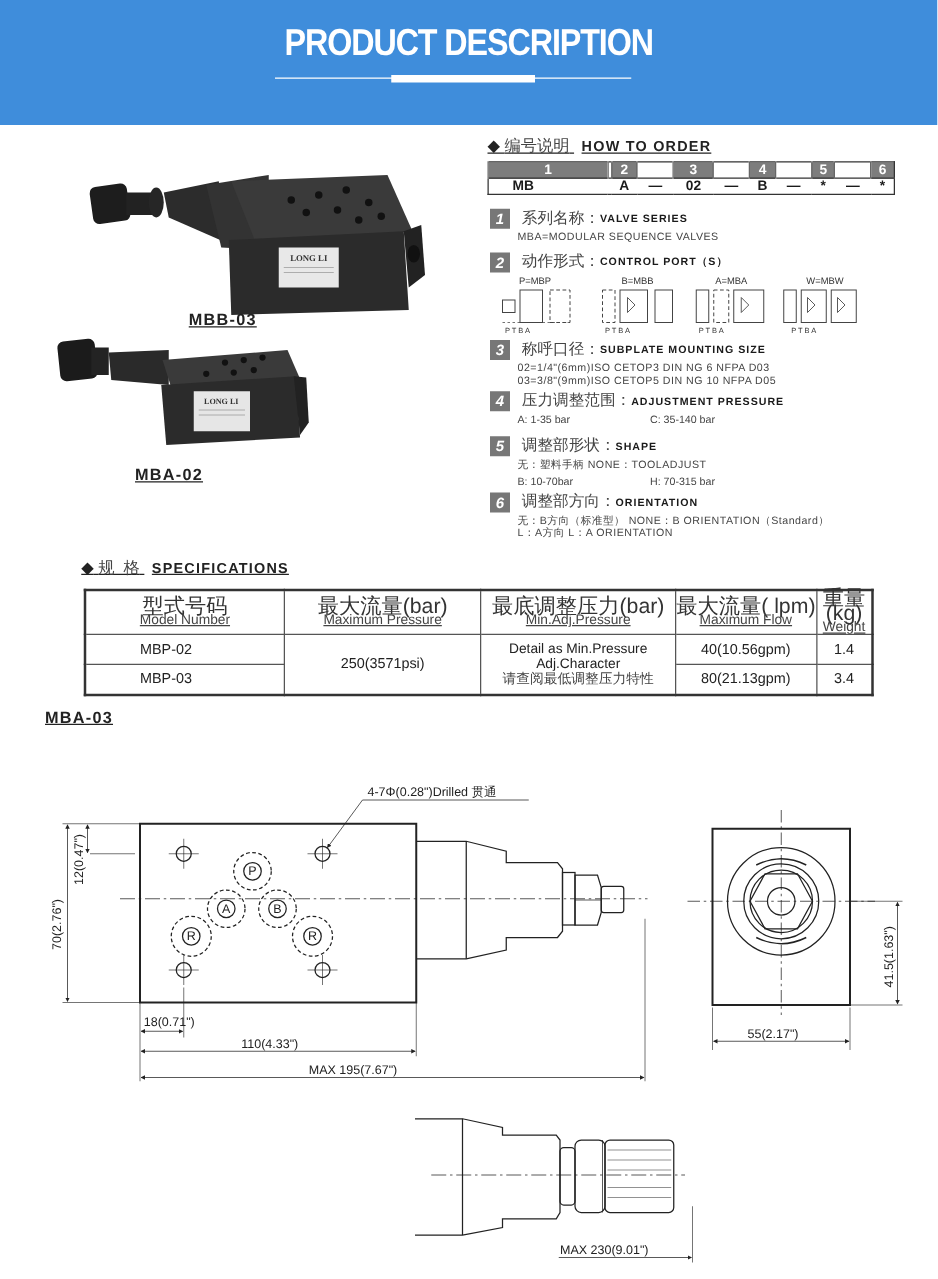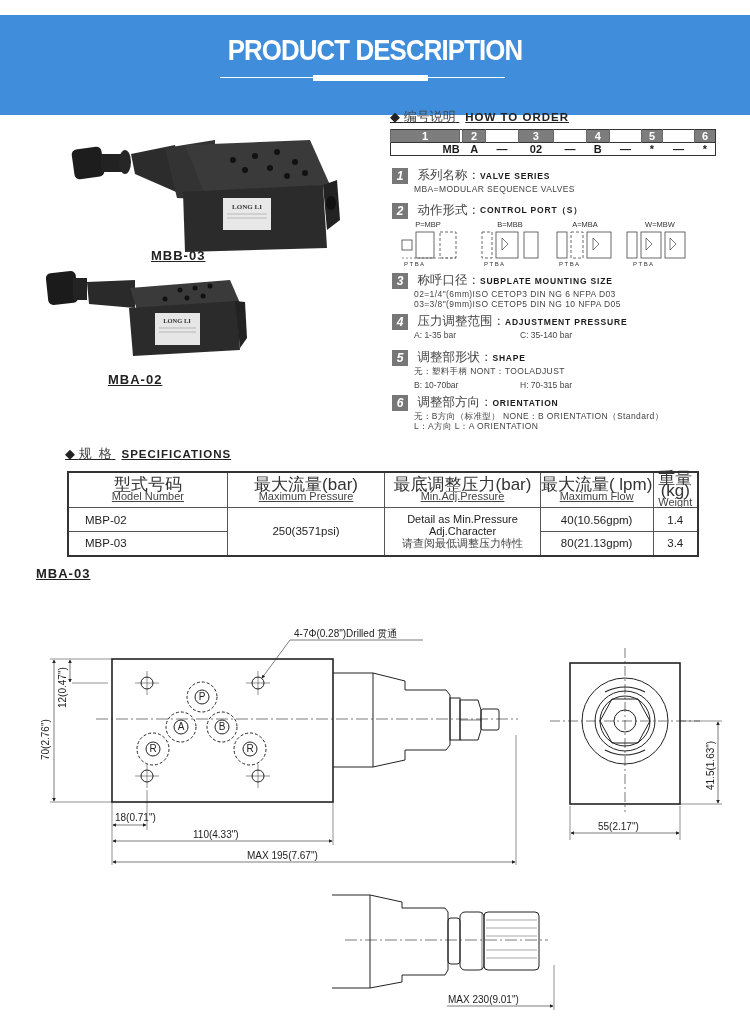--- a/index.html
+++ b/index.html
@@ -1,17 +1,17 @@
 <!DOCTYPE html>
 <html><head>
 <meta charset="utf-8">
 <style>
   * { box-sizing: border-box; margin: 0; padding: 0; }
   body { width: 750px; height: 1023px; background: #ffffff; font-family: "Liberation Sans", "DejaVu Sans", sans-serif; color: #1a1a1a; position: relative; overflow: hidden; }
-  .banner { position: absolute; left: 0; top: 15px; width: 750px; height: 100px; background: #3f8ddb; padding-left: 19px; }
+  .banner { position: absolute; left: 0; top: 0; width: 750px; height: 100px; background: #3f8ddb; padding-left: 19px; }
   .banner-title { position: absolute; left: 0; width: 750px; top: 18px; text-align: center; color: #fff; font-family: "Liberation Sans", sans-serif; font-weight: bold; font-size: 30px; letter-spacing: -1px; transform: scaleX(0.86); transform-origin: center; }
   .banner-line { position: absolute; left: 220px; top: 62px; width: 285px; height: 1px; background: #fff; }
   .banner-bar { position: absolute; left: 313px; top: 60px; width: 115px; height: 6px; background: #fff; }
 
   .photo { position: absolute; }
   .caption { position: absolute; font-weight: bold; font-size: 13px; letter-spacing: 1px; color: #222; text-decoration: underline; }
 
   .section-head { position: absolute; font-size: 13px; color: #222; text-decoration: underline; }
   .section-head .cn { font-size: 13px; color: #444; }
   .section-head .en { font-weight: bold; font-size: 11.5px; letter-spacing: 1px; margin-left: 6px; }
@@ -33,21 +33,21 @@
   .pd { position: absolute; top: 0; font-size: 7.5px; color: #333; }
   .pd .lbl { position: absolute; top: 0; width: 60px; text-align: center; }
   .pd svg { position: absolute; top: 10px; }
 
   .spec-table { position: absolute; left: 67px; top: 471px; width: 632px; border-collapse: collapse; border: 2px solid #333; }
   .spec-table th, .spec-table td { border: 1px solid #555; text-align: center; vertical-align: middle; }
   .spec-table th { height: 31px; font-weight: normal; }
   .spec-table th .cn { display: block; font-size: 17px; color: #333; line-height: 12px; }
   .spec-table th .en { display: block; font-size: 11px; color: #444; line-height: 10px; text-decoration: underline; }
   .spec-table td { font-size: 11.5px; color: #222; height: 24px; }
-  .spec-table td.left { text-align: left; padding-left: 16px; margin-top: 37px; }
+  .spec-table td.left { text-align: left; padding-left: 43px; margin-top: 37px; }
   .spec-table td.multi { font-size: 11px; line-height: 12px; }
 
   .drawing { position: absolute; left: 0; top: 590px; width: 750px; height: 433px; }
   .dim { font-family: "Liberation Sans", sans-serif; font-size: 10px; fill: #222; }
 </style>
 </head>
 <body>
 
 <div class="banner">
   <div class="banner-title">PRODUCT DESCRIPTION</div>
@@ -121,21 +121,21 @@
         <td class="w"></td>
     <td class="g">3</td>
         <td class="w"></td>
     <td class="g">4</td>
         <td class="w"></td>
     <td class="g">5</td>
         <td class="w"></td>
     <td class="g">6</td>
   </tr>
   <tr class="vals">
-    <td style="text-align:right;padding-left:6px">MB</td>
+    <td style="text-align:left;padding-left:19px">MB</td>
         <td></td>
     <td>A</td>
     <td>—</td>
     <td>02</td>
     <td>—</td>
     <td>B</td>
     <td>—</td>
     <td>*</td>
     <td>—</td>
     <td>*</td>
@@ -212,21 +212,21 @@
     <span>A: 1-35 bar</span>
     <span>C: 35-140 bar</span>
     <span>B: 10-70bar</span>
     <span>H: 70-315 bar</span>
   </div>
 </div>
 
 <div class="item" style="top:348px">
   <span class="badge">5</span>
   <span class="title-cn">调整部形状：</span><span class="title-en">SHAPE</span>
-  <div class="desc">无：塑料手柄  NONT：TOOLADJUST</div>
+  <div class="desc">无：塑料手柄  NONE：TOOLADJUST</div>
 </div>
 
 <div class="item" style="top:393px">
   <span class="badge">6</span>
   <span class="title-cn">调整部方向：</span><span class="title-en">ORIENTATION</span>
   <div class="desc">无：B方向（标准型）  NONE：B ORIENTATION（Standard）</div>
   <div class="desc">L：A方向 L：A ORIENTATION</div>
 </div>
 
 <div class="section-head" style="left:65px;top:445px">

